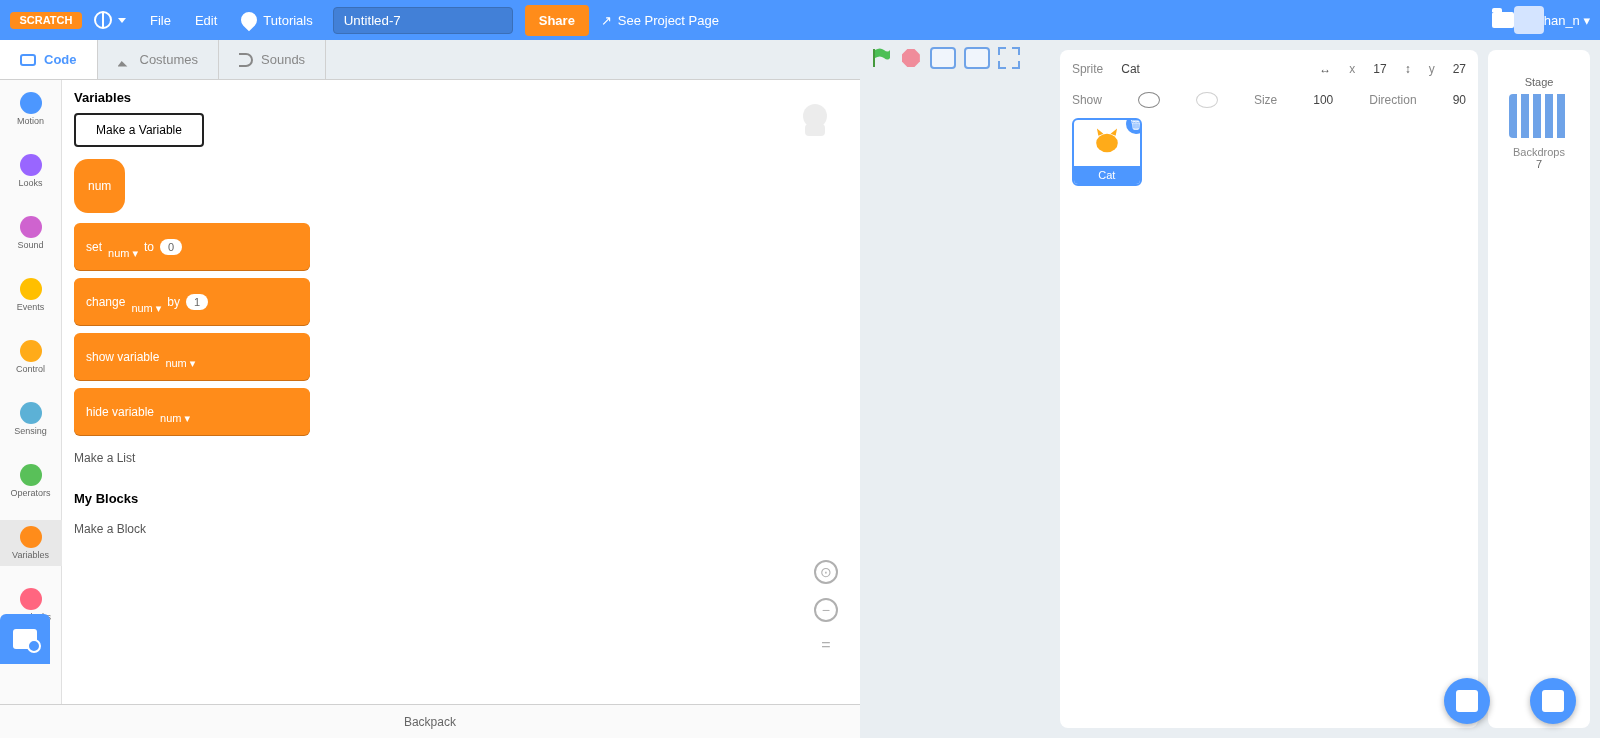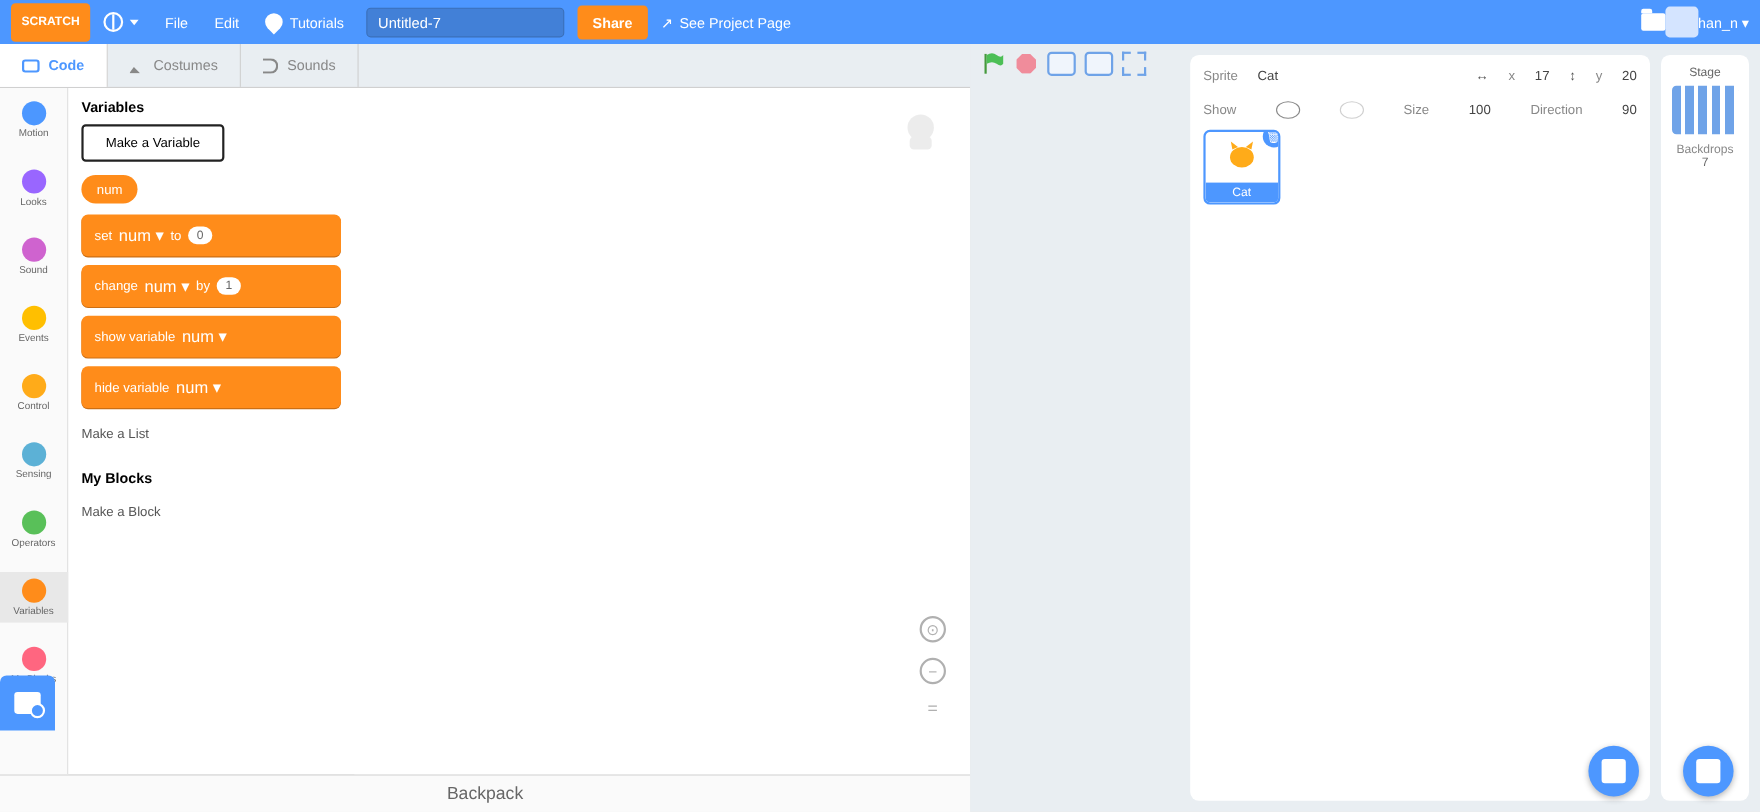--- a/index.html
+++ b/index.html
@@ -1,19 +1,19 @@
 <!DOCTYPE html>
 <html><head>
 <meta charset="utf-8">
 <style>
 * { margin: 0; padding: 0; box-sizing: border-box; font-family: "Helvetica Neue", Arial, sans-serif; }
 body { width: 1600px; height: 738px; background: #e5e5e5; overflow: hidden; }
 
 .topbar { height: 40px; background: #4d97ff; display: flex; align-items: center; padding: 0 10px; color: #fff; font-size: 13px; }
-.scratch-logo { width: 72px; height: 35px; background: #ff8c1a; border-radius: 4px; display: flex; align-items: center; justify-content: center; font-weight: bold; font-size: 11px; color: #fff; }
+.scratch-logo { width: 72px; height: 17px; background: #ff8c1a; border-radius: 4px; display: flex; align-items: center; justify-content: center; font-weight: bold; font-size: 11px; color: #fff; }
 .topbar-item { padding: 0 12px; display: flex; align-items: center; gap: 6px; height: 100%; cursor: pointer; }
 .globe-icon { width: 18px; height: 18px; border: 2px solid #fff; border-radius: 50%; position: relative; }
 .globe-icon::before { content:""; position:absolute; left:50%; top:0; bottom:0; width:2px; background:#fff; transform:translateX(-50%);}
 .caret { width:0;height:0;border-left:4px solid transparent;border-right:4px solid transparent;border-top:5px solid #fff;}
 .light-icon { width:16px;height:16px;background:#fff;border-radius:50% 50% 50% 0;transform:rotate(-45deg);}
 .proj-title { background:#4280d7; border:1px solid #3a6fb8; color:#fff; padding:5px 10px; border-radius:4px; width:180px; margin-left:8px;}
 .share-btn { background:#ff8c1a; color:#fff; border:none; padding:8px 14px; border-radius:4px; margin-left:12px; font-size:13px; font-weight:600;}
 .topbar-right { margin-left:auto; display:flex; align-items:center; }
 .folder-icon {width:22px;height:16px;background:#fff;border-radius:2px;position:relative;}
 .folder-icon::before{content:"";position:absolute;top:-4px;left:0;width:10px;height:4px;background:#fff;border-radius:2px 2px 0 0;}
@@ -33,37 +33,37 @@
 .category-col { width:62px; background:#fafafa; border-right:1px solid #e0e0e0; display:flex; flex-direction:column; align-items:center; padding-top:6px;gap:16px;}
 .cat { width:62px;height:46px;display:flex;flex-direction:column;align-items:center;justify-content:center;gap:2px;cursor:pointer;}
 .cat.active{background:#e8e8e8;}
 .cat-dot{width:22px;height:22px;border-radius:50%;}
 .cat-label{font-size:9px;color:#666;text-align:center;}
 
 .palette { width:260px; padding:10px 12px; font-size:13px; overflow:hidden;}
 .section-title{font-weight:600;font-size:13px;margin-bottom:8px;}
 .make-btn{border:2px solid #222;background:#fff;padding:8px 10px;font-size:12px;border-radius:4px;margin-bottom:12px;display:inline-block;min-width:130px;text-align:center;}
 .make-btn2{border:none;padding:8px 0;font-size:12px;color:#555;}
-.var-pill{display:inline-block;background:#ff8c1a;color:#fff;padding:6px 14px;border-radius:14px;font-size:12px;margin-bottom:10px;}
+.var-pill{display:inline-block;background:#ff8c1a;color:#fff;padding:20px 14px;border-radius:14px;font-size:12px;margin-bottom:10px;}
 .block{background:#ff8c1a;color:#fff;padding:10px 12px;border-radius:6px;margin-bottom:8px;font-size:12px;display:flex;align-items:center;gap:6px;box-shadow:0 1px 0 #cc6f14;}
 .block .pill{background:#fff;color:#666;border-radius:10px;padding:2px 8px;font-size:11px;}
-.block .dd{color:#fff;font-size:15px;}
+.block .dd{color:#fff;font-size:11px;margin-top:14px;}
 
 .workspace{flex:1;position:relative;background:#fff;}
 .ghost-sprite{position:absolute;top:20px;right:25px;width:40px;height:40px;opacity:.18;}
 .ghost-sprite svg{width:100%;height:100%;}
 .zoom-controls{position:absolute;right:22px;bottom:50px;display:flex;flex-direction:column;gap:14px;align-items:center;}
 .zoom-btn{width:24px;height:24px;border:2px solid #b0b0b0;border-radius:50%;display:flex;align-items:center;justify-content:center;color:#b0b0b0;font-size:14px;background:#fff;}
 .zoom-eq{width:20px;color:#b0b0b0;font-size:16px;text-align:center;}
 
 .extension-btn{position:absolute;left:0;bottom:40px;width:50px;height:50px;background:#4d97ff;border-radius:6px 6px 0 0;display:flex;align-items:center;justify-content:center;}
 .ext-icon{width:24px;height:20px;background:#fff;border-radius:3px;position:relative;}
 .ext-icon::after{content:"";position:absolute;right:-4px;bottom:-4px;width:10px;height:10px;background:#4d97ff;border:2px solid #fff;border-radius:50%;font-size:10px;}
 
-.backpack-bar{height:34px;border-top:1px solid #d0d0d0;display:flex;align-items:center;justify-content:center;font-size:16px;color:#666;background:#fafafa;}
+.backpack-bar{height:34px;border-top:1px solid #d0d0d0;display:flex;align-items:center;justify-content:center;font-size:12px;color:#666;background:#fafafa;}
 
 .right-col{flex:1;background:#e9eef2;display:flex;flex-direction:row;position:relative;}
 .stage-header{height:36px;display:flex;align-items:center;padding:0 10px;gap:10px;}
 .green-flag{width:22px;height:22px;}
 .stop-btn{width:18px;height:18px;background:#f08c9b;clip-path:polygon(30% 0,70% 0,100% 30%,100% 70%,70% 100%,30% 100%,0 70%,0 30%);}
 .stage-header-right{margin-left:auto;display:flex;gap:8px;}
 .hdr-btn{width:26px;height:22px;border:2px solid #6fa3e8;border-radius:4px;background:#f0f5fc;}
 .fs-icon{width:22px;height:22px;position:relative;}
 .fs-icon span{position:absolute;width:8px;height:8px;border:2px solid #6fa3e8;}
 .fs-icon .tl{top:0;left:0;border-right:none;border-bottom:none;}
@@ -80,21 +80,21 @@
 .info-lbl{color:#888;}
 .info-val{color:#444;font-weight:500;}
 .sprite-info-row2{display:flex;align-items:center;gap:36px;}
 .eye-btn{width:22px;height:16px;border:1.5px solid #888;border-radius:50%;}
 .sprite-list{margin-top:10px;display:flex;gap:8px;}
 .sprite-tile{width:70px;border:2px solid #4d97ff;border-radius:6px;overflow:hidden;position:relative;background:#fff;}
 .sprite-tile-thumb{height:46px;display:flex;align-items:center;justify-content:center;}
 .sprite-tile-label{background:#4d97ff;color:#fff;font-size:11px;text-align:center;padding:3px 0;}
 .delete-badge{position:absolute;top:-6px;right:-6px;width:20px;height:20px;background:#4d97ff;border-radius:50%;display:flex;align-items:center;justify-content:center;color:#fff;font-size:11px;}
 
-.stage-panel{width:80px;background:#fff;border-radius:8px;padding:10px 6px;text-align:center;font-size:11px;color:#666;}
+.stage-panel{width:102px;background:#fff;border-radius:8px;padding:26px 6px;text-align:center;font-size:11px;color:#666;}
 .stage-thumb{width:60px;height:44px;margin:6px auto;background:repeating-linear-gradient(90deg,#6fa3e8 0 8px,#fff 8px 12px);border-radius:4px;}
 .backdrop-count{font-size:11px;color:#888;margin-top:8px;}
 
 .fab{position:absolute;width:46px;height:46px;border-radius:50%;background:#4d97ff;box-shadow:0 2px 6px rgba(0,0,0,.3);display:flex;align-items:center;justify-content:center;}
 .fab1{right:110px;bottom:14px;}
 .fab2{right:24px;bottom:14px;}
 .fab-icon{width:22px;height:22px;background:#fff;border-radius:3px;}
 </style>
 </head>
 <body>
@@ -274,21 +274,21 @@
       <div class="sprite-info">
         <div class="sprite-info-row1">
           <span class="info-lbl">Sprite</span>
           <span class="info-val">Cat</span>
           <span style="flex:1"></span>
           <span>↔</span>
           <span class="info-lbl">x</span>
           <span class="info-val">17</span>
           <span>↕</span>
           <span class="info-lbl">y</span>
-          <span class="info-val">20</span>
+          <span class="info-val">27</span>
         </div>
         <div class="sprite-info-row2">
           <span class="info-lbl">Show</span>
           <span class="eye-btn"></span>
           <span class="eye-btn" style="opacity:.4"></span>
           <span class="info-lbl">Size</span>
           <span class="info-val">100</span>
           <span class="info-lbl">Direction</span>
           <span class="info-val">90</span>
         </div>

